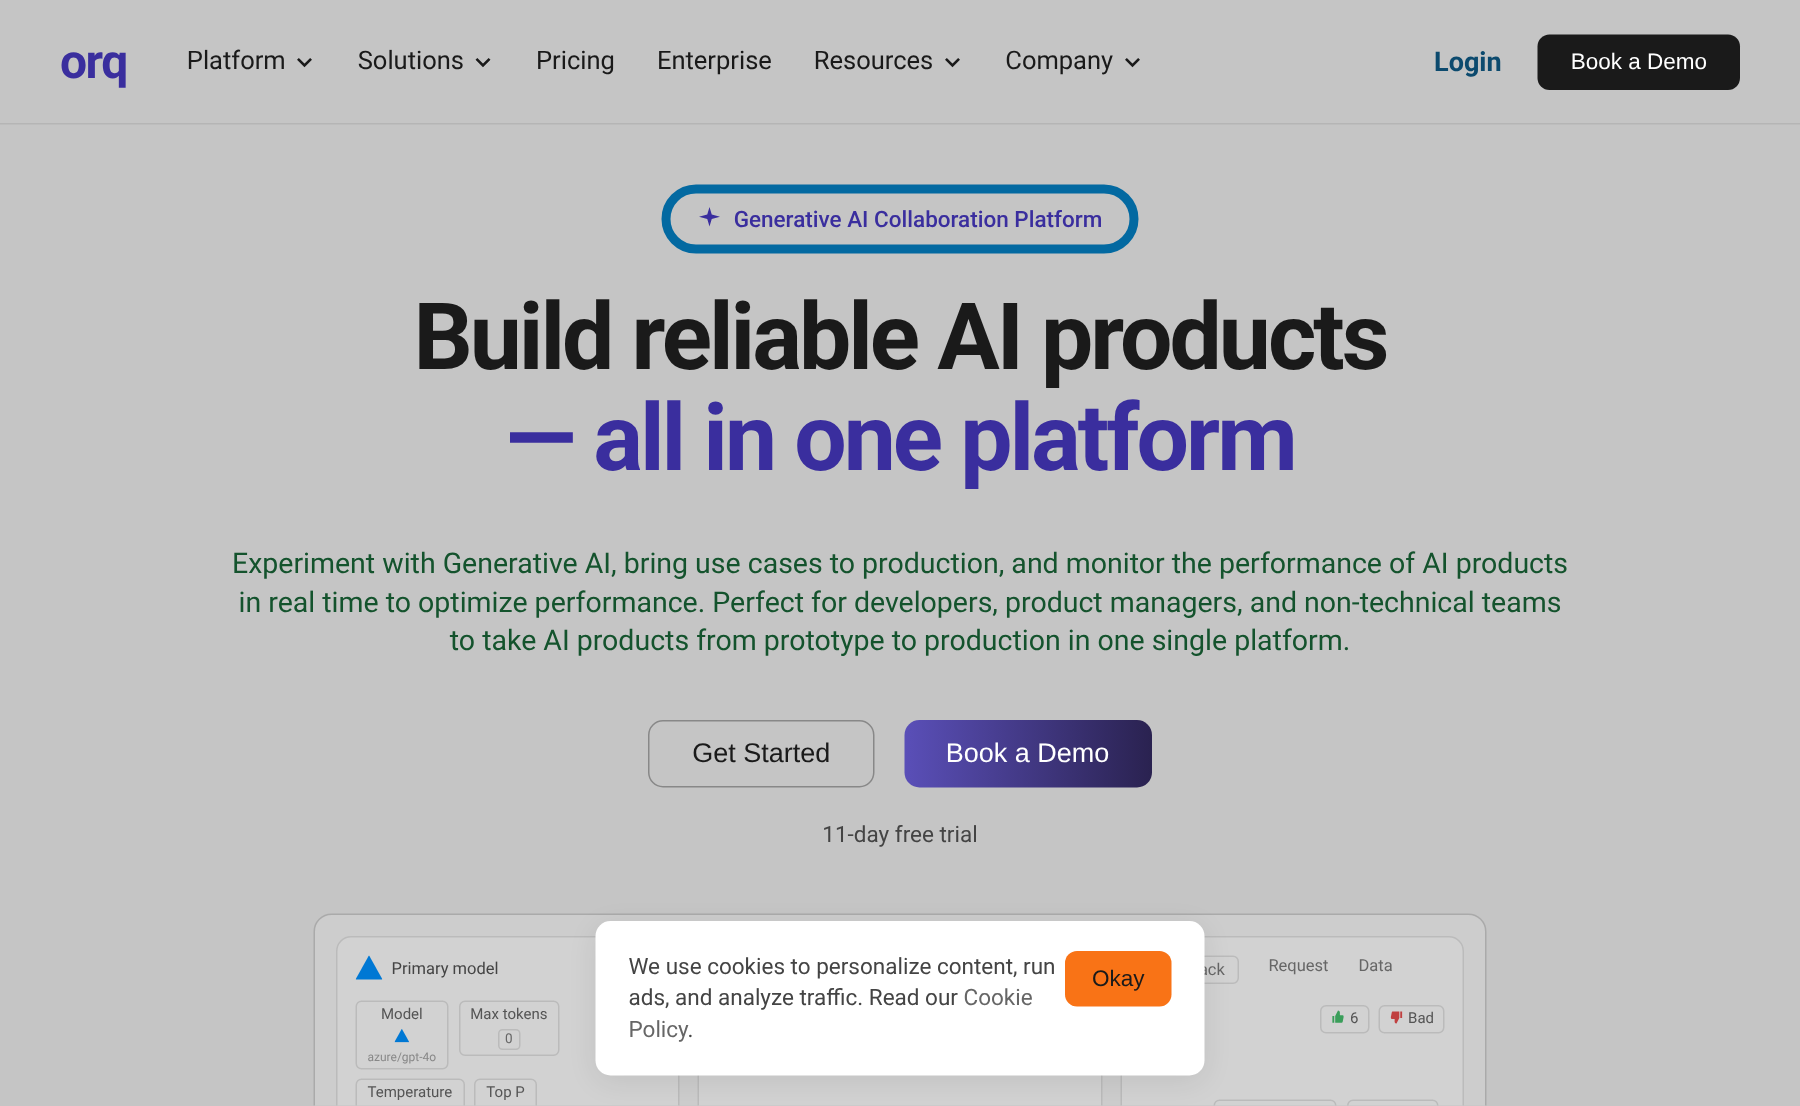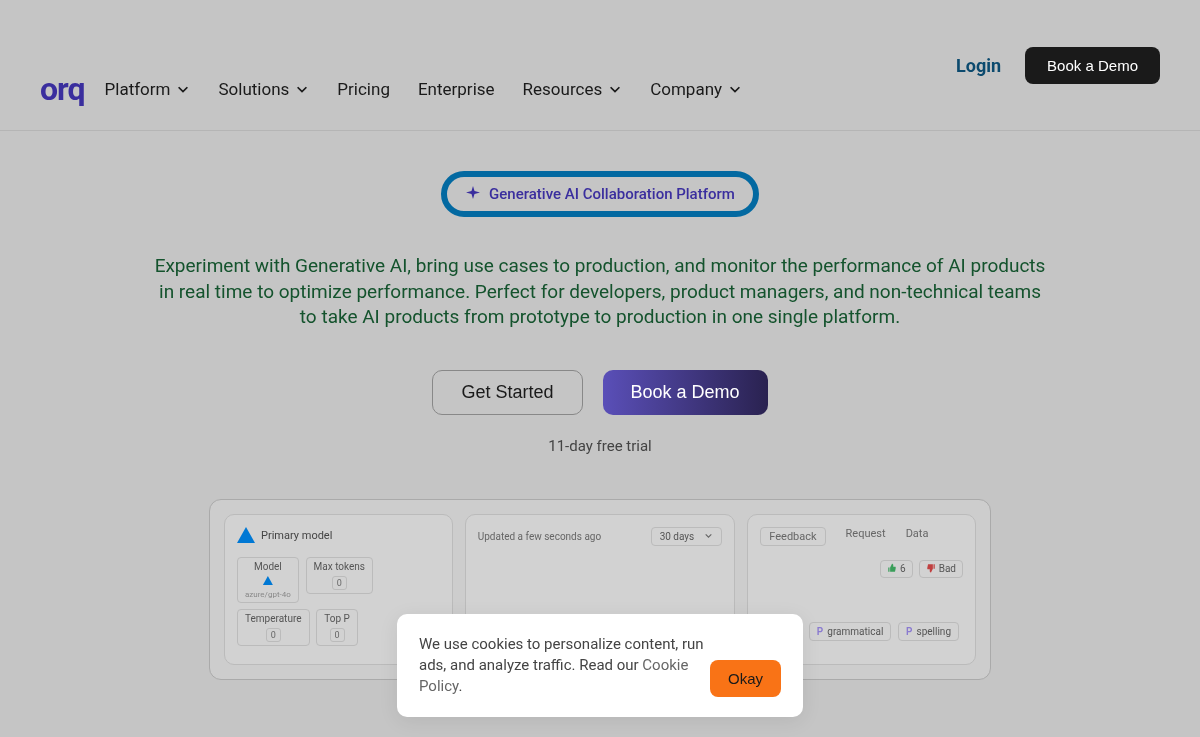--- a/index.html
+++ b/index.html
@@ -18,22 +18,21 @@
     .header {
       display: flex;
       align-items: center;
       justify-content: space-between;
       padding: 22px 40px;
       border-bottom: 1px solid rgba(0,0,0,0.08);
     }
     .header-left {
       display: flex;
       align-items: center;
-      gap: 20px;
-      margin-top: 48px;
+      gap: 40px;
     }
     .logo {
       font-size: 32px;
       font-weight: 700;
       color: #3a2e9e;
       letter-spacing: -1px;
     }
     .nav {
       display: flex;
       gap: 28px;
@@ -281,21 +280,21 @@
     .cookie-banner {
       position: absolute;
       bottom: 20px;
       left: 50%;
       transform: translateX(-50%);
       width: 406px;
       background: #fff;
       border-radius: 10px;
       padding: 20px 22px;
       display: flex;
-      align-items: flex-end;
+      align-items: flex-start;
       justify-content: space-between;
       gap: 4px;
       box-shadow: 0 4px 20px rgba(0,0,0,0.08);
     }
     .cookie-text {
       font-size: 15px;
       color: #444;
       line-height: 1.4;
     }
     .cookie-link {
@@ -367,20 +366,24 @@
 
 <div class="hero">
   <div class="pill">
     <span class="sparkle">
       <svg viewBox="0 0 16 16" width="16" height="16" fill="#3a2e9e">
           <path d="M8 0l1.5 5L15 6.5 9.5 8 8 13 6.5 8 1 6.5 6.5 5z"></path>
         </svg>
     </span>
     <span>Generative AI Collaboration Platform</span>
   </div>
+  <h1 class="headline">
+    <span>Build reliable AI products</span>
+    <span class="headline-accent">— all in one platform</span>
+  </h1>
   <p class="subtext">Experiment with Generative AI, bring use cases to production, and monitor the performance of AI products in real time to optimize performance. Perfect for developers, product managers, and non-technical teams to take AI products from prototype to production in one single platform.</p>
   <div class="cta-row">
     <button class="btn-outline">Get Started</button>
     <button class="btn-dark">Book a Demo</button>
   </div>
   <div class="trial-text">11-day free trial</div>
 
   <div class="mock-container">
     <div class="mock-panel panel-left" style="position:relative; text-align:left;">
       <div class="model-row">

